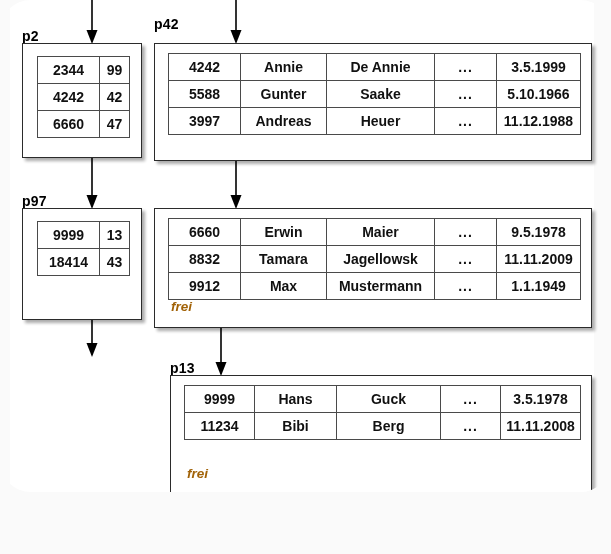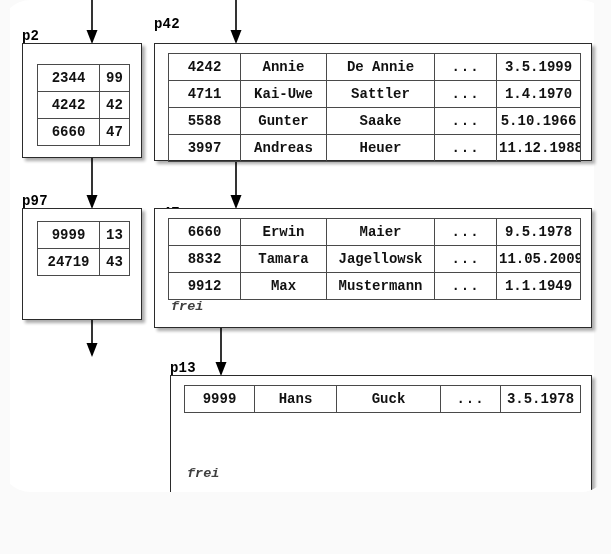--- a/index.html
+++ b/index.html
@@ -5,21 +5,21 @@
   html, body {
     margin: 0;
     padding: 0;
     background: #fafafa;
   }
   #page {
     position: relative;
     width: 611px;
     height: 492px;
     background: #fafafa;
-    font-family: Liberation Mono, monospace;
+    font-family: Liberation Sans, sans-serif;
     overflow: hidden;
     border-radius: 31px;
   }
   #canvas {
     position: absolute;
     left: 10px;
     top: 0px;
     width: 584px;
     height: 520px;
     background: #ffffff;
@@ -59,21 +59,21 @@
     white-space: nowrap;
     overflow: hidden;
   }
   .dots { letter-spacing: 1px; }
 
   .frei {
     position: absolute;
     font-size: 13.5px;
     font-style: italic;
     font-weight: bold;
-    color: #404040;
+    color: #a16207;
   }
 
   
   .arrow {
     position: absolute;
     overflow: visible;
   }
   .arrow line {
     stroke: #000000;
     stroke-width: 1.6;
@@ -118,21 +118,21 @@
       <polygon points="10,48 4.5,34 15.5,34"></polygon>
     </svg>
 
     <svg class="arrow" style="left:201px; top:495px;" width="20" height="40">
       <line x1="10" y1="0" x2="10" y2="29"></line>
       <polygon points="10,39 4.5,25 15.5,25"></polygon>
     </svg>
 
     <div class="block-label" style="left:12px; top:28px;">p2</div>
     <div class="block" style="left:12px; top:43px; width:120px; height:115px;">
-      <table class="grid" style="left:14px; top:20px; width:92px;">
+      <table class="grid" style="left:14px; top:12px; width:92px;">
         <colgroup>
             <col style="width:62px">
             <col style="width:30px">
           </colgroup>
         <tbody>
           <tr>
             <td>2344</td>
             <td>99</td>
           </tr>
           <tr>
@@ -159,27 +159,20 @@
         </colgroup>
         <tbody>
           <tr>
             <td>4242</td>
             <td>Annie</td>
             <td>De Annie</td>
             <td class="dots">...</td>
             <td>3.5.1999</td>
           </tr>
           <tr>
-            <td>4711</td>
-            <td>Kai-Uwe</td>
-            <td>Sattler</td>
-            <td class="dots">...</td>
-            <td>1.4.1970</td>
-          </tr>
-          <tr>
             <td>5588</td>
             <td>Gunter</td>
             <td>Saake</td>
             <td class="dots">...</td>
             <td>5.10.1966</td>
           </tr>
           <tr>
             <td>3997</td>
             <td>Andreas</td>
             <td>Heuer</td>
@@ -196,21 +189,21 @@
         <colgroup>
             <col style="width:62px">
             <col style="width:30px">
           </colgroup>
         <tbody>
           <tr>
             <td>9999</td>
             <td>13</td>
           </tr>
           <tr>
-            <td>24719</td>
+            <td>18414</td>
             <td>43</td>
           </tr>
         </tbody>
       </table>
     </div>
 
     <div class="block-label" style="left:144px; top:205px;">p47</div>
     <div class="block" style="left:144px; top:208px; width:438px; height:120px;">
       <table class="grid" style="left:13px; top:9px; width:412px;">
         <colgroup>
@@ -226,21 +219,21 @@
             <td>Erwin</td>
             <td>Maier</td>
             <td class="dots">...</td>
             <td>9.5.1978</td>
           </tr>
           <tr>
             <td>8832</td>
             <td>Tamara</td>
             <td>Jagellowsk</td>
             <td class="dots">...</td>
-            <td>11.05.2009</td>
+            <td>11.11.2009</td>
           </tr>
           <tr>
             <td>9912</td>
             <td>Max</td>
             <td>Mustermann</td>
             <td class="dots">...</td>
             <td>1.1.1949</td>
           </tr>
         </tbody>
       </table>
@@ -258,19 +251,26 @@
             <col style="width:80px">
         </colgroup>
         <tbody>
           <tr>
             <td>9999</td>
             <td>Hans</td>
             <td>Guck</td>
             <td class="dots">...</td>
             <td>3.5.1978</td>
           </tr>
+          <tr>
+            <td>11234</td>
+            <td>Bibi</td>
+            <td>Berg</td>
+            <td class="dots">...</td>
+            <td>11.11.2008</td>
+          </tr>
         </tbody>
       </table>
       <div class="frei" style="left:16px; top:90px;">frei</div>
     </div>
 
   </div>
 </div>
 
 </body></html>

